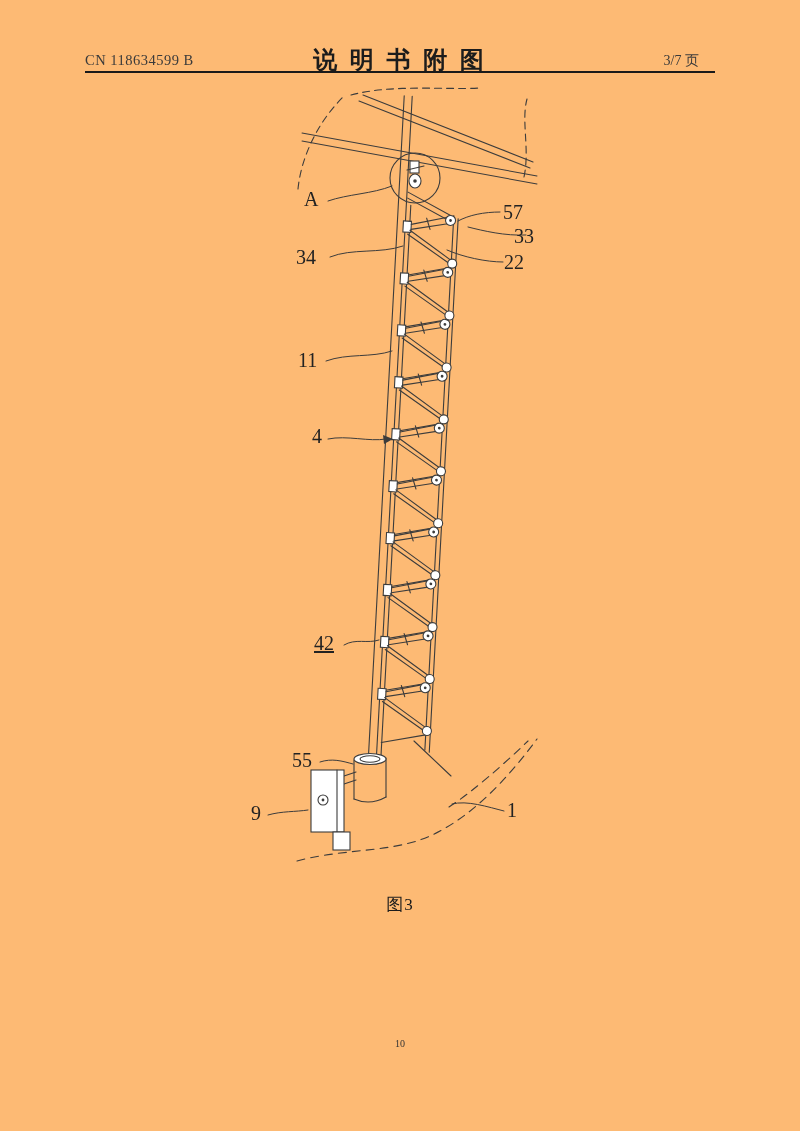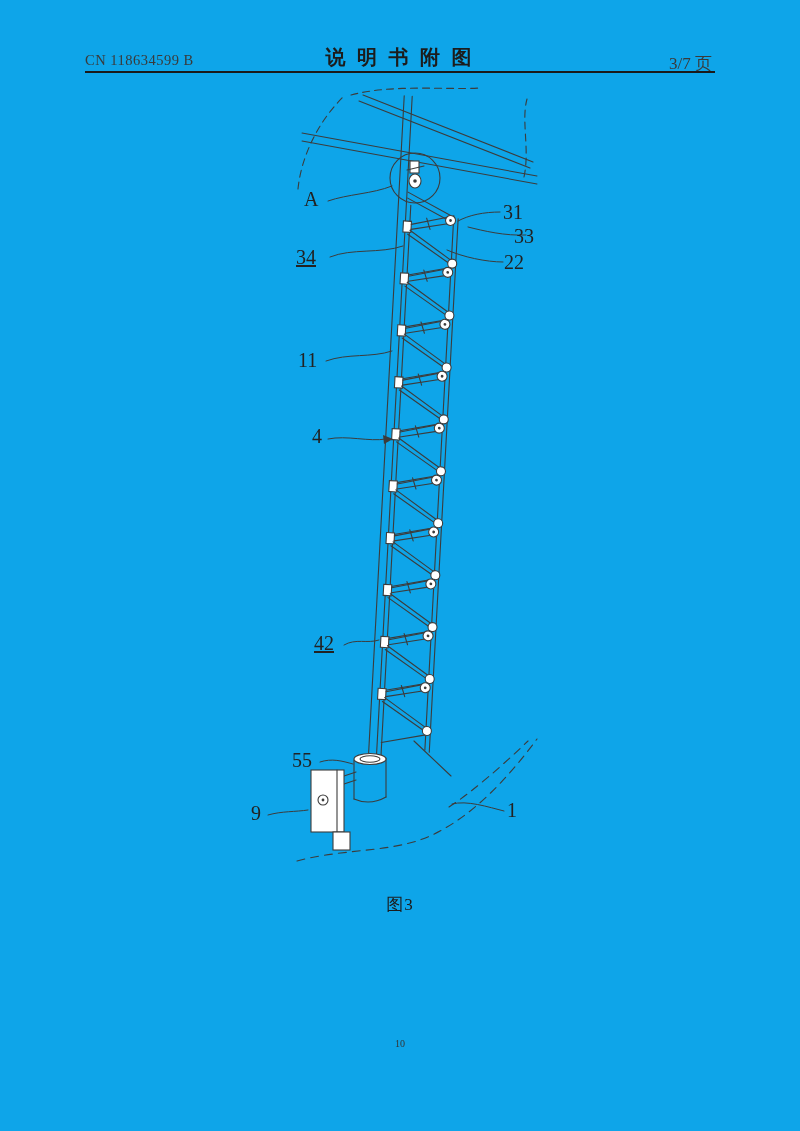--- a/index.html
+++ b/index.html
@@ -2,28 +2,28 @@
 <html><head>
 <meta charset="utf-8">
 <style>
   * { margin:0; padding:0; box-sizing:border-box; }
   html,body { background:#ffffff; }
   body {
     width:800px; height:1131px;
     font-family:"Liberation Serif","DejaVu Serif",serif;
     color:#222;
   }
-  .page { position:relative; width:800px; height:1131px; background:#0ea5e9; overflow:hidden; }
+  .page { position:relative; width:800px; height:1131px; background:#fdba74; overflow:hidden; }
 
   .header { position:absolute; top:44px; left:85px; right:85px; height:28px; }
   .header .pn  { position:absolute; left:0;  top:8px; font-size:14.5px; color:#3a3a3a; letter-spacing:0.5px; white-space:nowrap; }
-  .header .ttl { position:absolute; left:0; right:0; top:0; text-align:center; font-size:20px; font-weight:700;
+  .header .ttl { position:absolute; left:0; right:0; top:0; text-align:center; font-size:24px; font-weight:700;
                  letter-spacing:3px; color:#1c1c1c;
                  font-family:"Liberation Sans","DejaVu Sans",sans-serif; }
-  .header .pg  { position:absolute; right:3px; top:8px; font-size:17px; color:#3a3a3a; white-space:nowrap; }
+  .header .pg  { position:absolute; right:16px; top:8px; font-size:14px; color:#3a3a3a; white-space:nowrap; }
   .rule { position:absolute; top:71px; left:85px; width:630px; border-top:2px solid #1a1a1a; }
 
   .fig-svg { position:absolute; left:0; top:0; }
 
   .lbl { position:absolute; font-size:20px; color:#222; line-height:1;
          font-family:"Liberation Serif","DejaVu Serif",serif; }
 
   .caption { position:absolute; top:893px; left:0; width:100%; text-align:center;
              font-size:17px; color:#1c1c1c; letter-spacing:1px;font-family:Liberation Serif, serif; }
   .pageno  { position:absolute; top:1038px; left:0; width:100%; text-align:center;
@@ -133,23 +133,23 @@
         <polygon points="393,439 383,435 384,444" fill="#3c3c3c" stroke="none"></polygon>
         <path d="M344,645 C356,638 367,644 379,640"></path>
         <path d="M320,762 C332,758 342,761 353,764"></path>
         <path d="M268,815 C282,811 295,812 308,810"></path>
         <path d="M504,811 C488,807 467,800 452,804"></path>
       </g>
     </g>
   </svg>
 
   <div class="lbl" style="left:304px; top:189px;">A</div>
-  <div class="lbl" style="left:503px; top:202px;">31</div>
+  <div class="lbl" style="left:503px; top:202px;">57</div>
   <div class="lbl" style="left:514px; top:226px;">33</div>
-  <div class="lbl" style="left:296px; top:247px;text-decoration:underline;">34</div>
+  <div class="lbl" style="left:296px; top:247px;">34</div>
   <div class="lbl" style="left:504px; top:252px;">22</div>
   <div class="lbl" style="left:298px; top:350px;">11</div>
   <div class="lbl" style="left:312px; top:426px;">4</div>
   <div class="lbl" style="left:314px; top:633px;text-decoration:underline;">42</div>
   <div class="lbl" style="left:292px; top:750px;">55</div>
   <div class="lbl" style="left:251px; top:803px;">9</div>
   <div class="lbl" style="left:507px; top:800px;">1</div>
 
   <div class="caption">图3</div>
   <div class="pageno">10</div>

